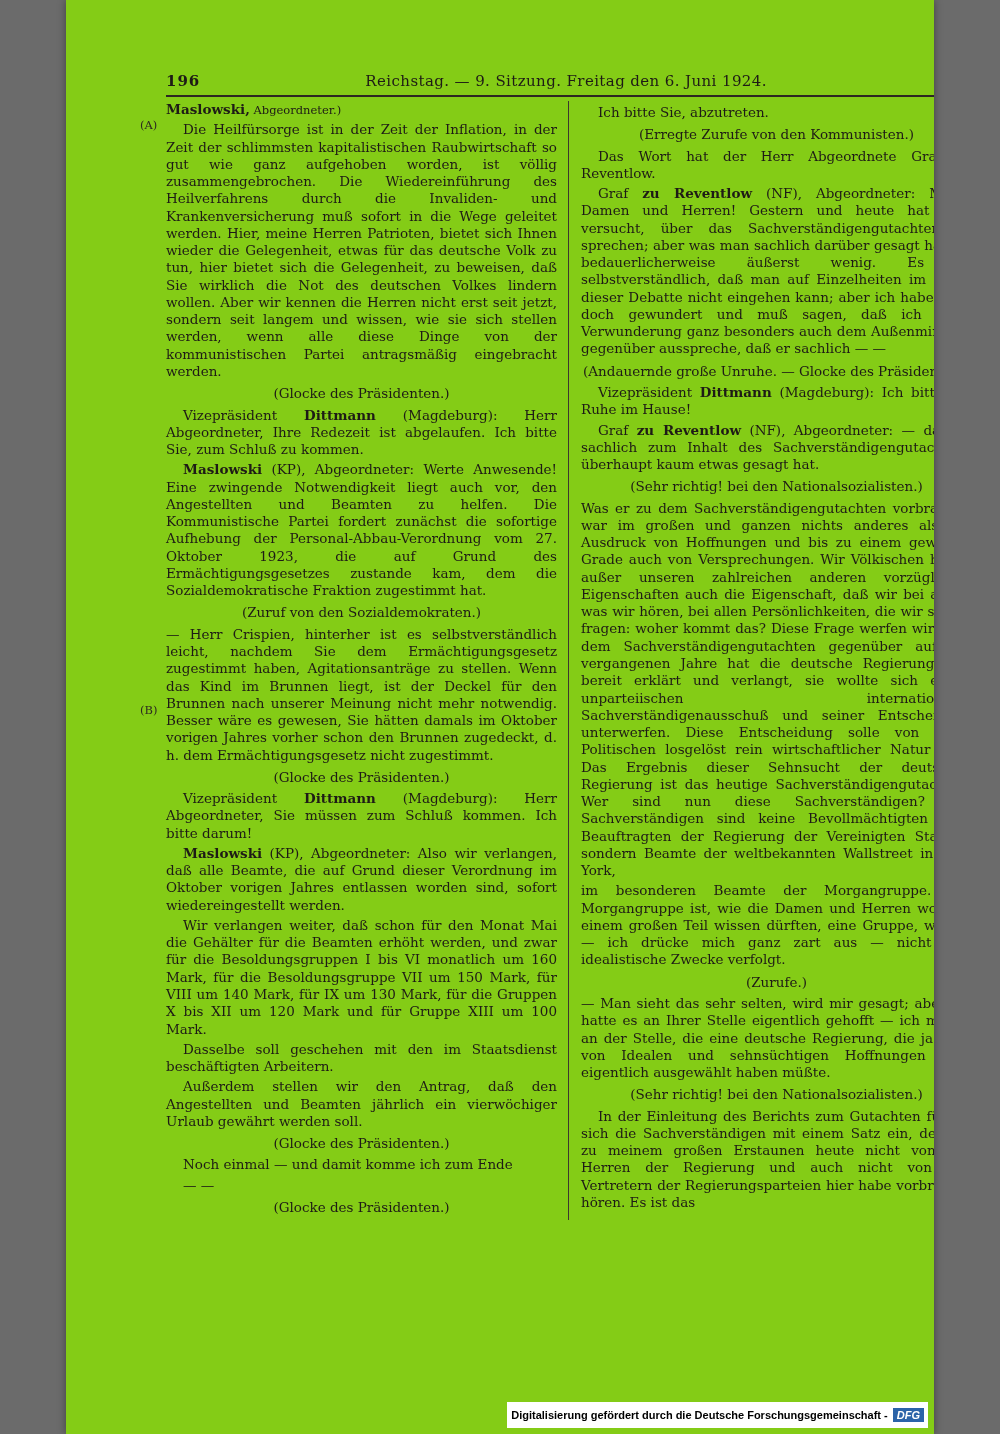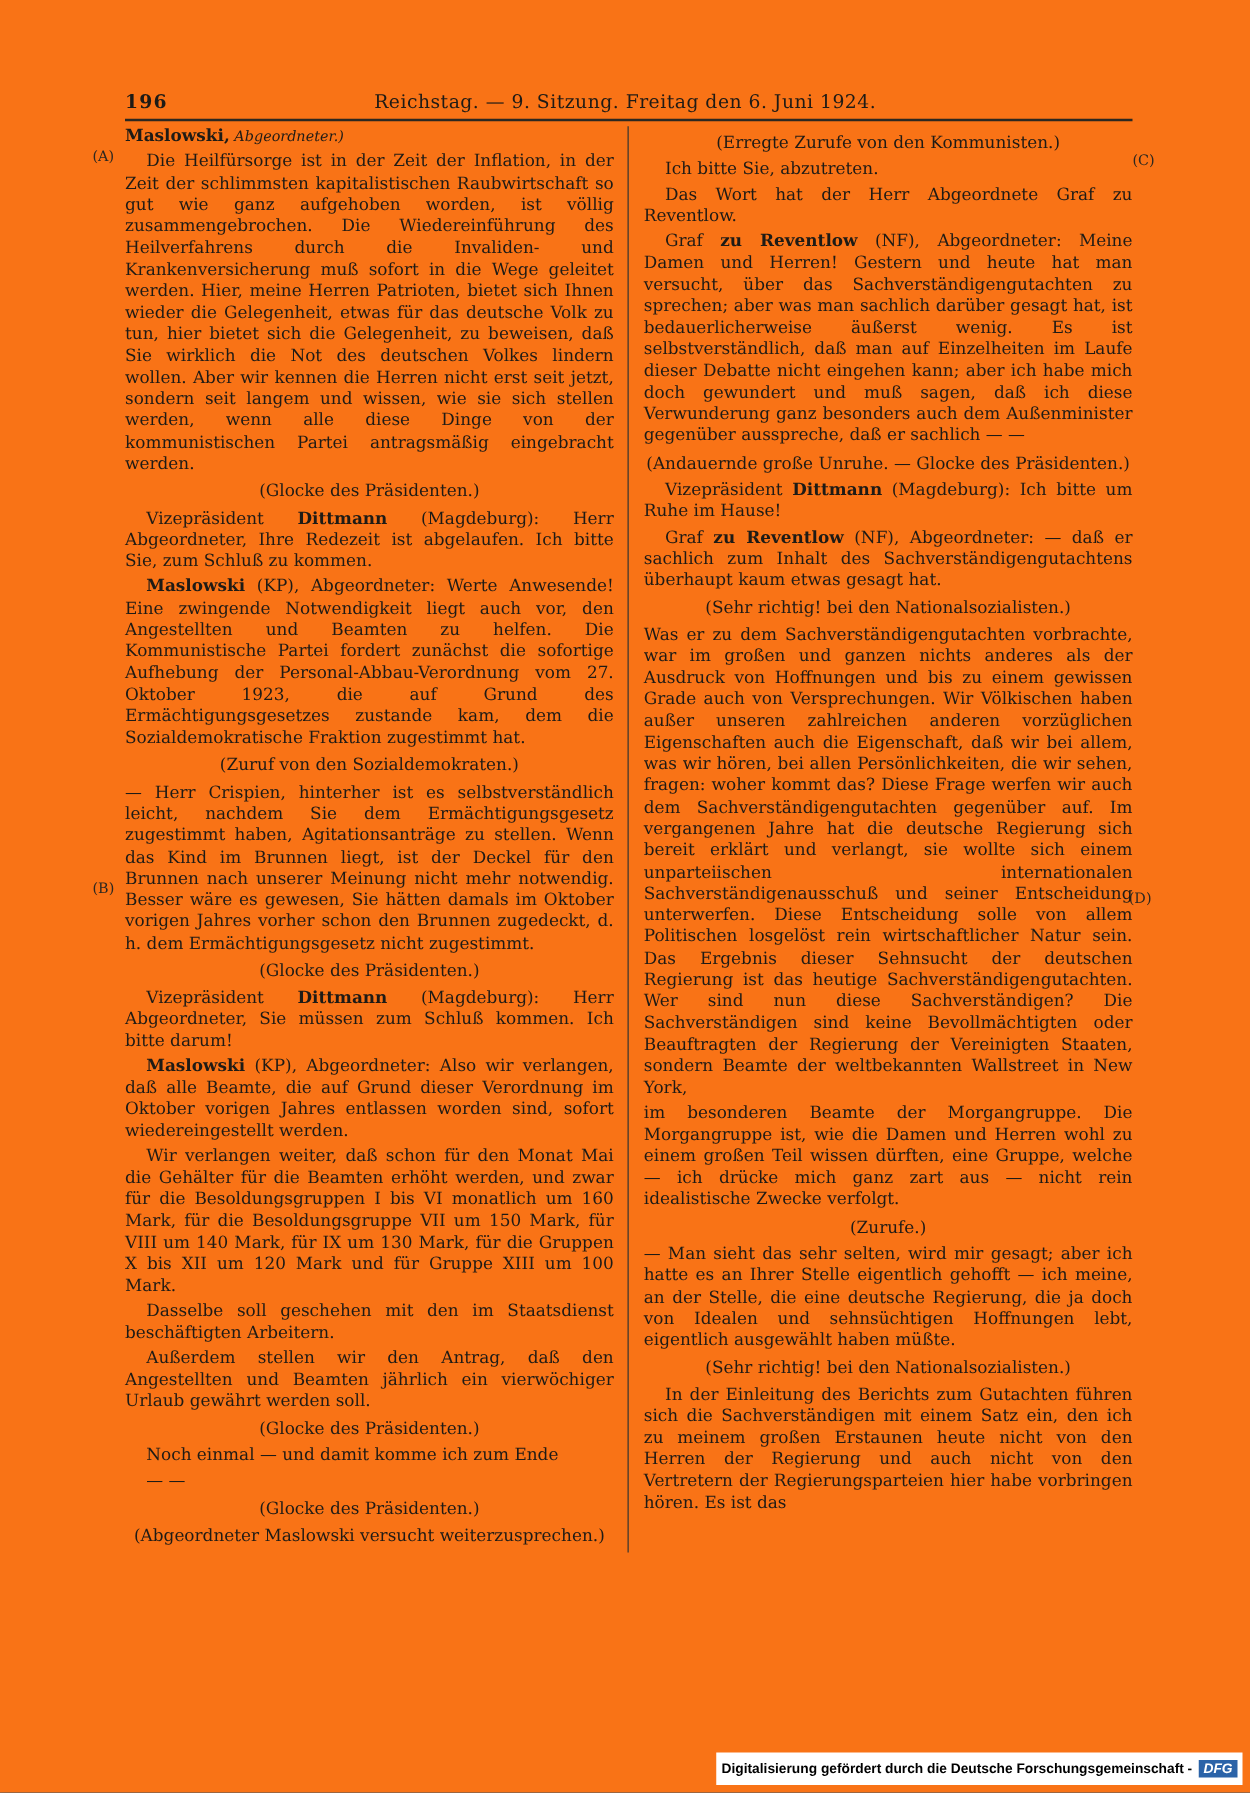--- a/index.html
+++ b/index.html
@@ -1,19 +1,19 @@
 <!DOCTYPE html>
 <html lang="de"><head>
 <meta charset="utf-8">
 <style>
   * { box-sizing: border-box; margin: 0; padding: 0; }
   html, body { background: #6b6b6b; }
   .page {
-    width: 1000px; height: 1434px;
-    background: #f97316;
+    width: 868px; height: 1434px;
+    background: #84cc16;
     position: relative;
     margin: 0 auto;
     font-family: "DejaVu Serif", serif;
     color: #1e1b16;
     overflow: hidden;
     box-shadow: 0 0 8px rgba(0,0,0,.4);
   }
   
   .header-row {
     position: absolute; top: 72px; left: 100px; width: 806px;
@@ -40,21 +40,21 @@
     hyphens: auto;
     -webkit-hyphens: auto;
   }
   .col-left  { padding-right: 11px; border-right: 1px solid #3c372e; }
   .col-right { padding-left: 12px; }
   p.blk { margin-top: 3px; }
   p.blk.colhead { margin-top: 0; }
   p.blk.center { text-align: center; margin: 5px 0 4px; }
   p.blk.indent { text-indent: 17px; }
   .bold { font-weight: bold; }
-  .small { font-size: 11.5px; font-style: italic; }
+  .small { font-size: 11.5px; }
   
   .marker {
     position: absolute;
     font-size: 11.5px;
     color: #2c2821;
     font-family: "DejaVu Serif", serif;
   }
   .marker-a { left: 74px;  top: 118px; }
   .marker-b { left: 74px;  top: 703px; }
   .marker-c { left: 906px; top: 121px; }
@@ -101,25 +101,24 @@
         <p class="blk center"><span>(Glocke des Präsidenten.)</span></p>
         <p class="blk p indent"><span>Vizepräsident </span><span class="bold">Dittmann</span><span> (Magdeburg): Herr Abgeordneter, Sie müssen zum Schluß kommen. Ich bitte darum!</span></p>
         <p class="blk p indent"><span class="bold">Maslowski</span><span> (KP), Abgeordneter: Also wir verlangen, daß alle Beamte, die auf Grund dieser Verordnung im Oktober vorigen Jahres entlassen worden sind, sofort wiedereingestellt werden.</span></p>
         <p class="blk p indent"><span>Wir verlangen weiter, daß schon für den Monat Mai die Gehälter für die Beamten erhöht werden, und zwar für die Besoldungsgruppen I bis VI monatlich um 160 Mark, für die Besoldungsgruppe VII um 150 Mark, für VIII um 140 Mark, für IX um 130 Mark, für die Gruppen X bis XII um 120 Mark und für Gruppe XIII um 100 Mark.</span></p>
         <p class="blk p indent"><span>Dasselbe soll geschehen mit den im Staatsdienst beschäftigten Arbeitern.</span></p>
         <p class="blk p indent"><span>Außerdem stellen wir den Antrag, daß den Angestellten und Beamten jährlich ein vierwöchiger Urlaub gewährt werden soll.</span></p>
         <p class="blk center"><span>(Glocke des Präsidenten.)</span></p>
         <p class="blk p indent"><span>Noch einmal — und damit komme ich zum Ende</span></p>
         <p class="blk p indent"><span>— —</span></p>
         <p class="blk center"><span>(Glocke des Präsidenten.)</span></p>
-        <p class="blk center"><span>(Abgeordneter Maslowski versucht weiterzusprechen.)</span></p>
       </div>
     <div class="col col-right" id="col-right">
+        <p class="blk p indent"><span>Ich bitte Sie, abzutreten.</span></p>
         <p class="blk center"><span>(Erregte Zurufe von den Kommunisten.)</span></p>
-        <p class="blk p indent"><span>Ich bitte Sie, abzutreten.</span></p>
         <p class="blk p indent"><span>Das Wort hat der Herr Abgeordnete Graf zu Reventlow.</span></p>
         <p class="blk p indent"><span>Graf </span><span class="bold">zu Reventlow</span><span> (NF), Abgeordneter: Meine Damen und Herren! Gestern und heute hat man versucht, über das Sachverständigengutachten zu sprechen; aber was man sachlich darüber gesagt hat, ist bedauerlicherweise äußerst wenig. Es ist selbstverständlich, daß man auf Einzelheiten im Laufe dieser Debatte nicht eingehen kann; aber ich habe mich doch gewundert und muß sagen, daß ich diese Verwunderung ganz besonders auch dem Außenminister gegenüber ausspreche, daß er sachlich — —</span></p>
         <p class="blk center"><span>(Andauernde große Unruhe. — Glocke des Präsidenten.)</span></p>
         <p class="blk p indent"><span>Vizepräsident </span><span class="bold">Dittmann</span><span> (Magdeburg): Ich bitte um Ruhe im Hause!</span></p>
         <p class="blk p indent"><span>Graf </span><span class="bold">zu Reventlow</span><span> (NF), Abgeordneter: — daß er sachlich zum Inhalt des Sachverständigengutachtens überhaupt kaum etwas gesagt hat.</span></p>
         <p class="blk center"><span>(Sehr richtig! bei den Nationalsozialisten.)</span></p>
         <p class="blk p"><span>Was er zu dem Sachverständigengutachten vorbrachte, war im großen und ganzen nichts anderes als der Ausdruck von Hoffnungen und bis zu einem gewissen Grade auch von Versprechungen. Wir Völkischen haben außer unseren zahlreichen anderen vorzüglichen Eigenschaften auch die Eigenschaft, daß wir bei allem, was wir hören, bei allen Persönlichkeiten, die wir sehen, fragen: woher kommt das? Diese Frage werfen wir auch dem Sachverständigengutachten gegenüber auf. Im vergangenen Jahre hat die deutsche Regierung sich bereit erklärt und verlangt, sie wollte sich einem unparteiischen internationalen Sachverständigenausschuß und seiner Entscheidung unterwerfen. Diese Entscheidung solle von allem Politischen losgelöst rein wirtschaftlicher Natur sein. Das Ergebnis dieser Sehnsucht der deutschen Regierung ist das heutige Sachverständigengutachten. Wer sind nun diese Sachverständigen? Die Sachverständigen sind keine Bevollmächtigten oder Beauftragten der Regierung der Vereinigten Staaten, sondern Beamte der weltbekannten Wallstreet in New York,</span></p>
         <p class="blk p"><span>im besonderen Beamte der Morgangruppe. Die Morgangruppe ist, wie die Damen und Herren wohl zu einem großen Teil wissen dürften, eine Gruppe, welche — ich drücke mich ganz zart aus — nicht rein idealistische Zwecke verfolgt.</span></p>
         <p class="blk center"><span>(Zurufe.)</span></p>
         <p class="blk p"><span>— Man sieht das sehr selten, wird mir gesagt; aber ich hatte es an Ihrer Stelle eigentlich gehofft — ich meine, an der Stelle, die eine deutsche Regierung, die ja doch von Idealen und sehnsüchtigen Hoffnungen lebt, eigentlich ausgewählt haben müßte.</span></p>

